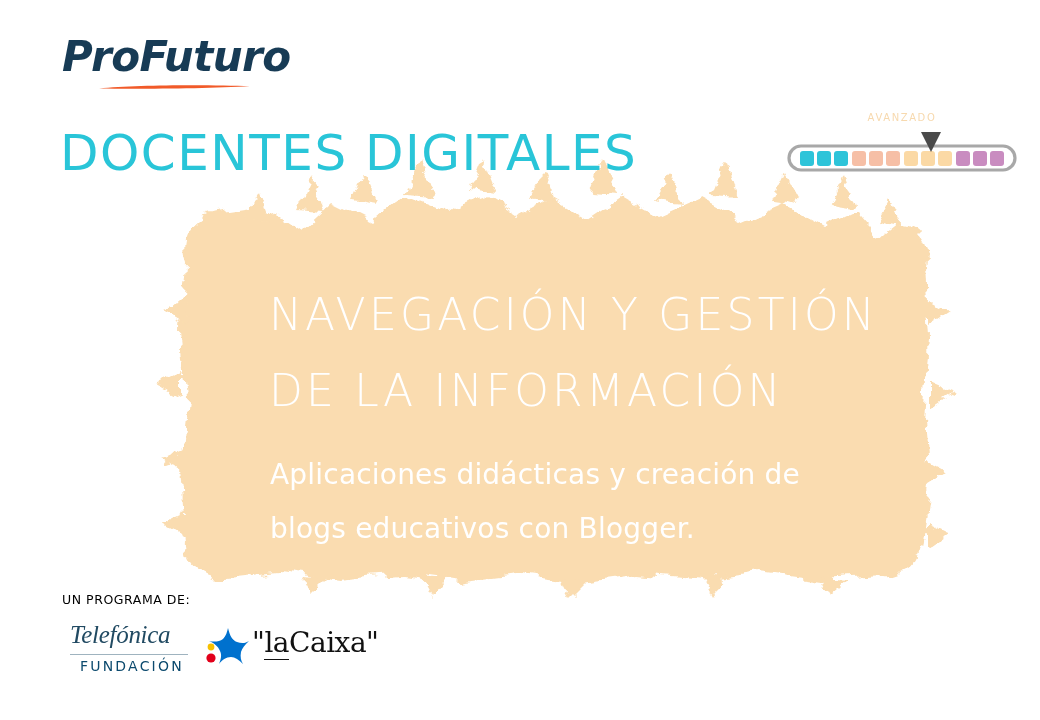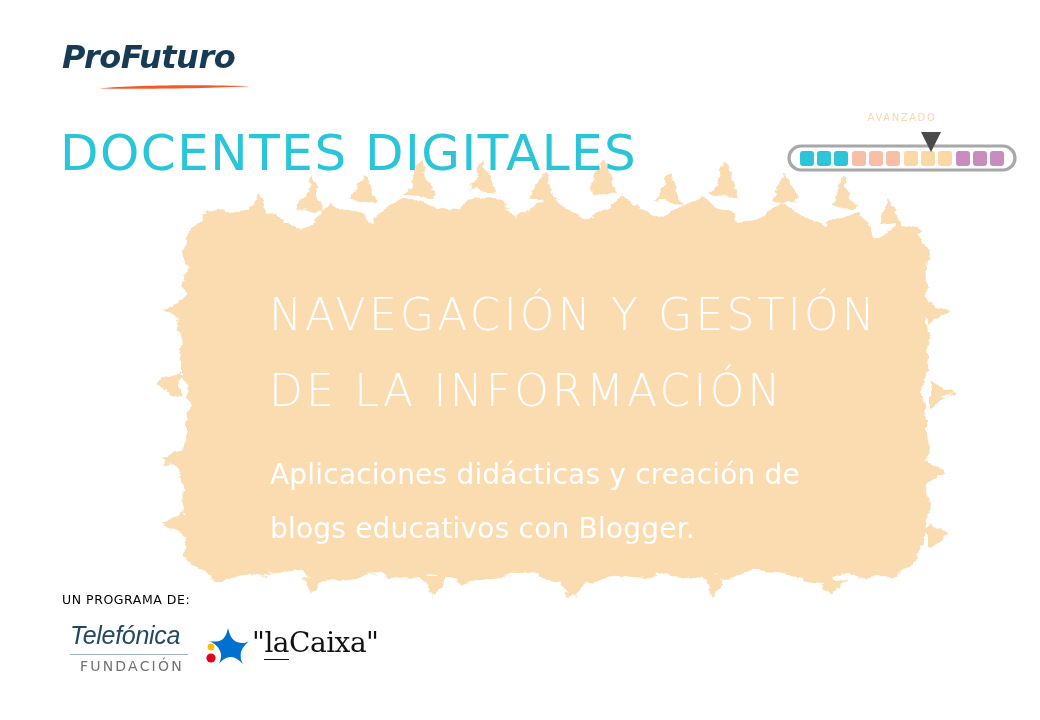--- a/index.html
+++ b/index.html
@@ -40,21 +40,21 @@
     left: 62px;
     top: 34px;
     z-index: 5;
     width: 230px;
     height: 62px;
   }
   #profuturo-wordmark {
     font-family: "DejaVu Sans", sans-serif;
     font-style: italic;
     font-weight: bold;
-    font-size: 32px;
+    font-size: 42px;
     color: #173B55;
     letter-spacing: -0.5px;
     line-height: 46px;
     white-space: nowrap;
   }
   #profuturo-underline {
     position: absolute;
     left: 10px;
     top: 50px;
     width: 205px;
@@ -159,21 +159,21 @@
     height: 62px;
   }
   #telefonica-logo {
     position: absolute;
     left: 8px;
     top: 0;
     width: 120px;
     height: 58px;
   }
   #telefonica-word {
-    font-family: Liberation Sans, sans-serif;
+    font-family: Liberation Serif, serif;
     font-style: italic;
     font-size: 25px;
     color: #214A62;
     line-height: 30px;
     letter-spacing: -0.3px;
     white-space: nowrap;
   }
   #telefonica-rule {
     position: absolute;
     left: 0;
@@ -182,21 +182,21 @@
     height: 1px;
     background: #9FB3BF;
   }
   #telefonica-fundacion {
     position: absolute;
     left: 10px;
     top: 38px;
     font-family: "DejaVu Sans", sans-serif;
     font-size: 14px;
     letter-spacing: 2.2px;
-    color: #737373;
+    color: #0c4a6e;
     white-space: nowrap;
     text-align: right;
   }
   #lacaixa-logo {
     position: absolute;
     left: 142px;
     top: 4px;
     width: 175px;
     height: 48px;
   }

